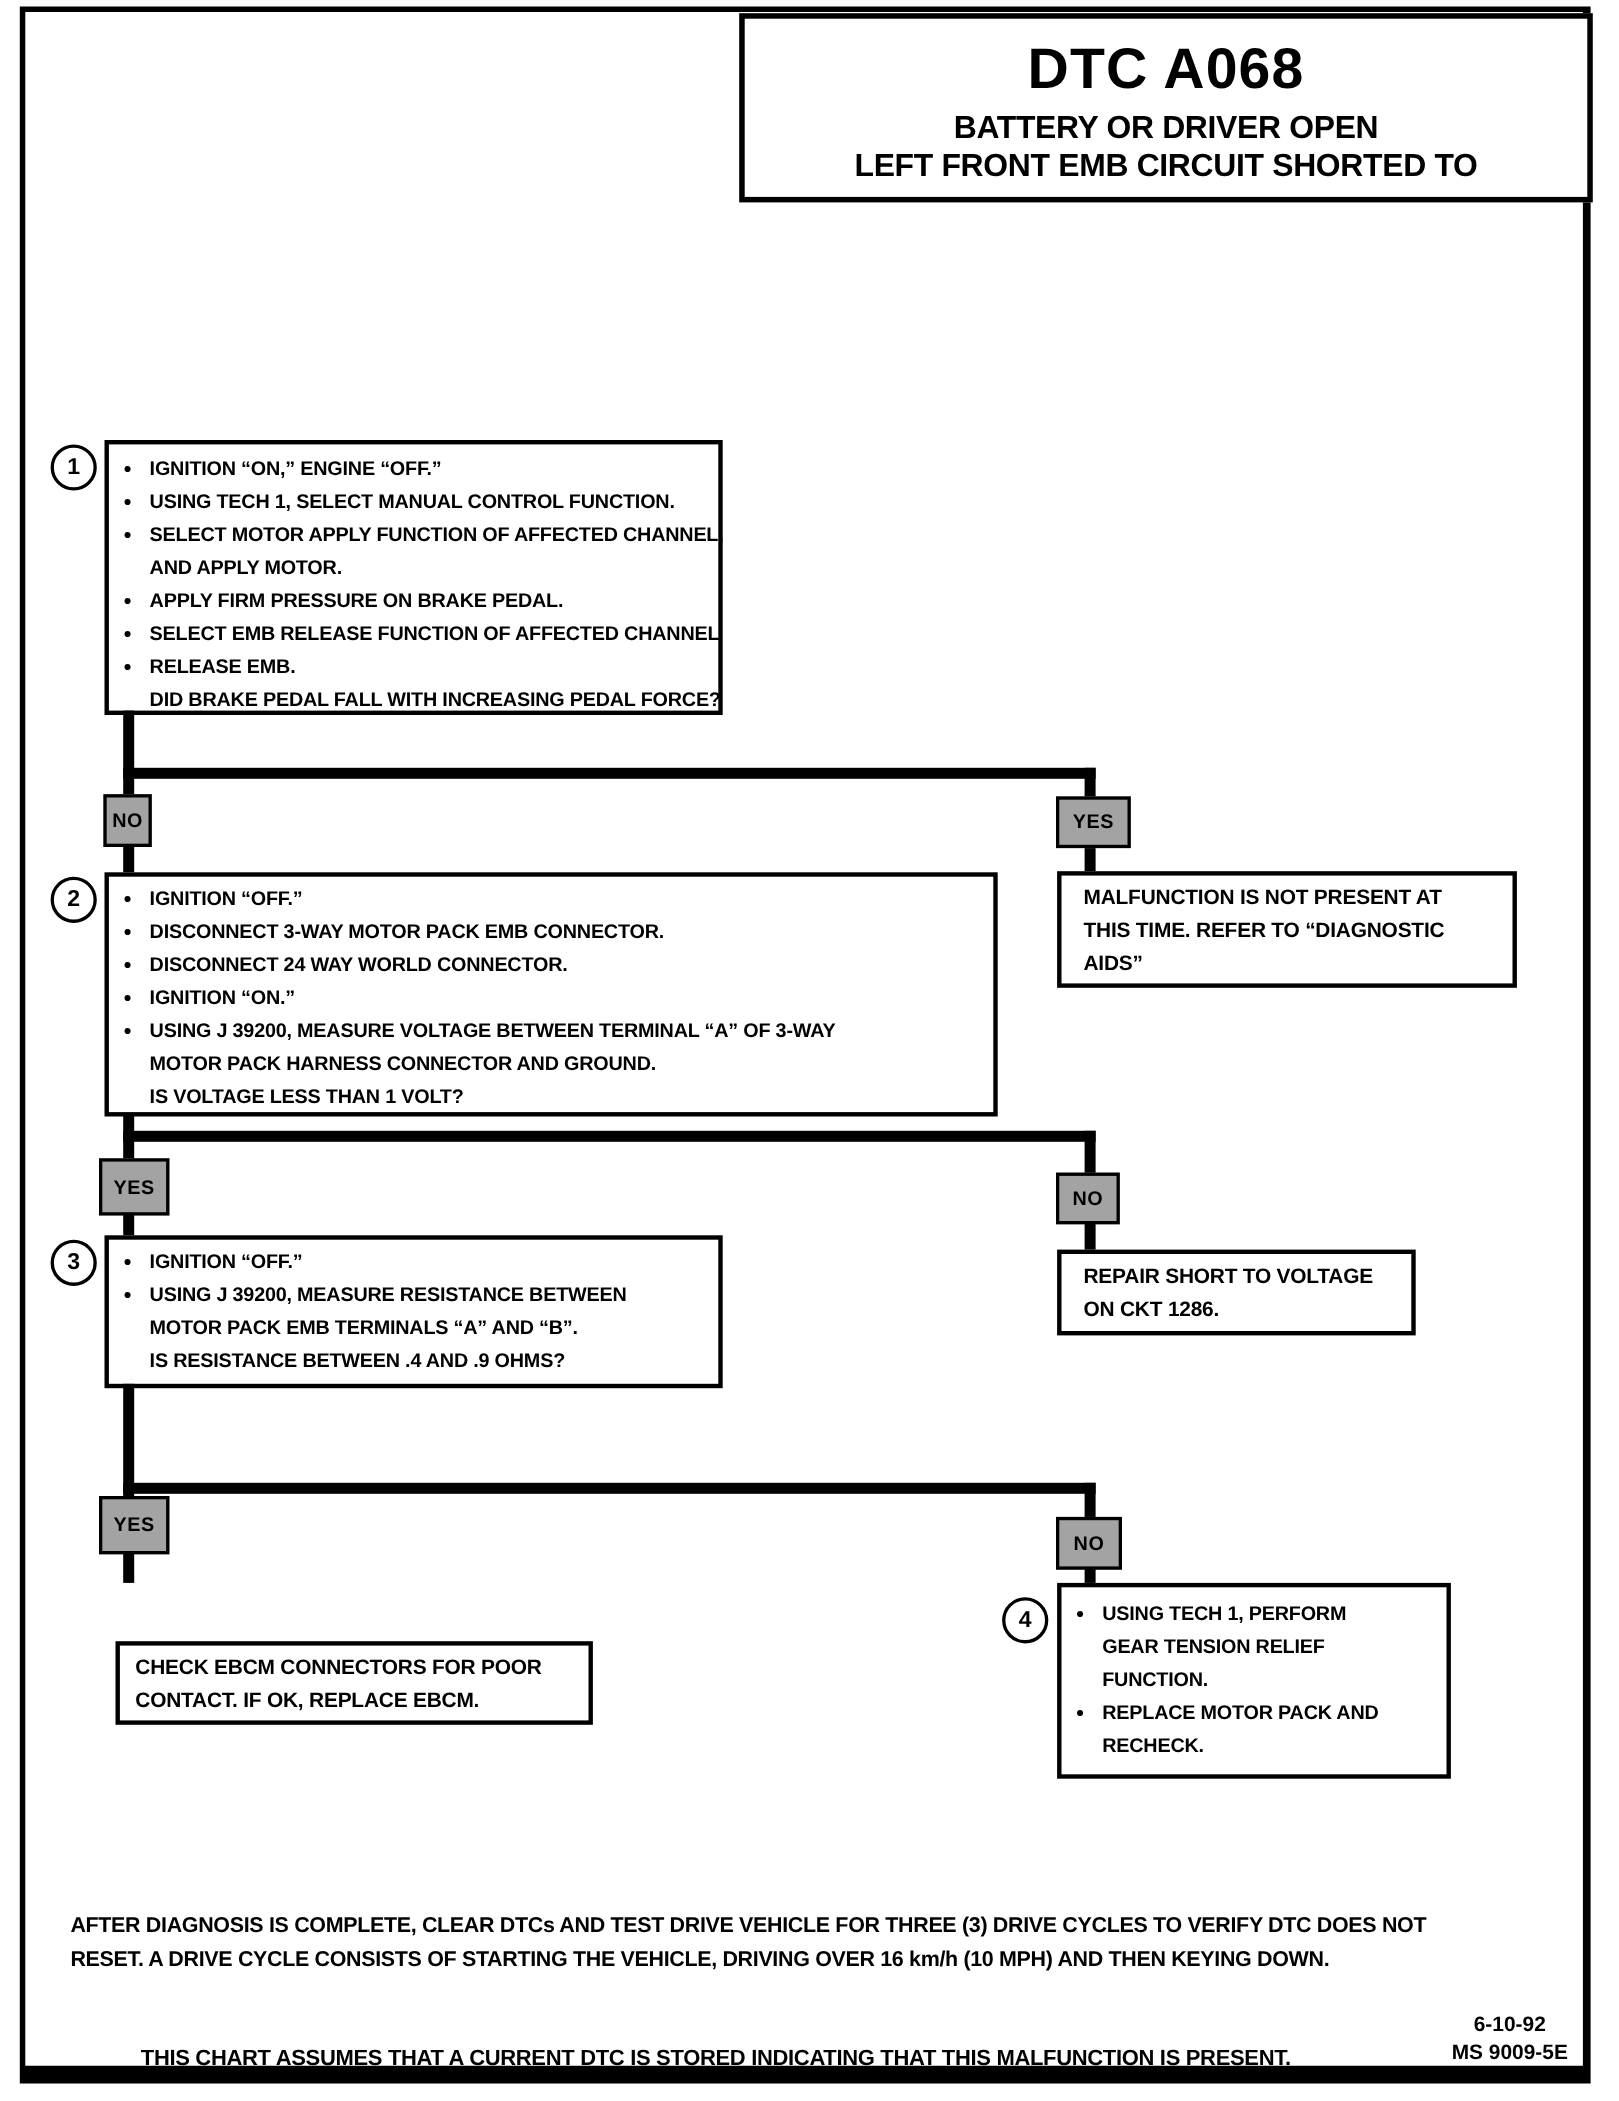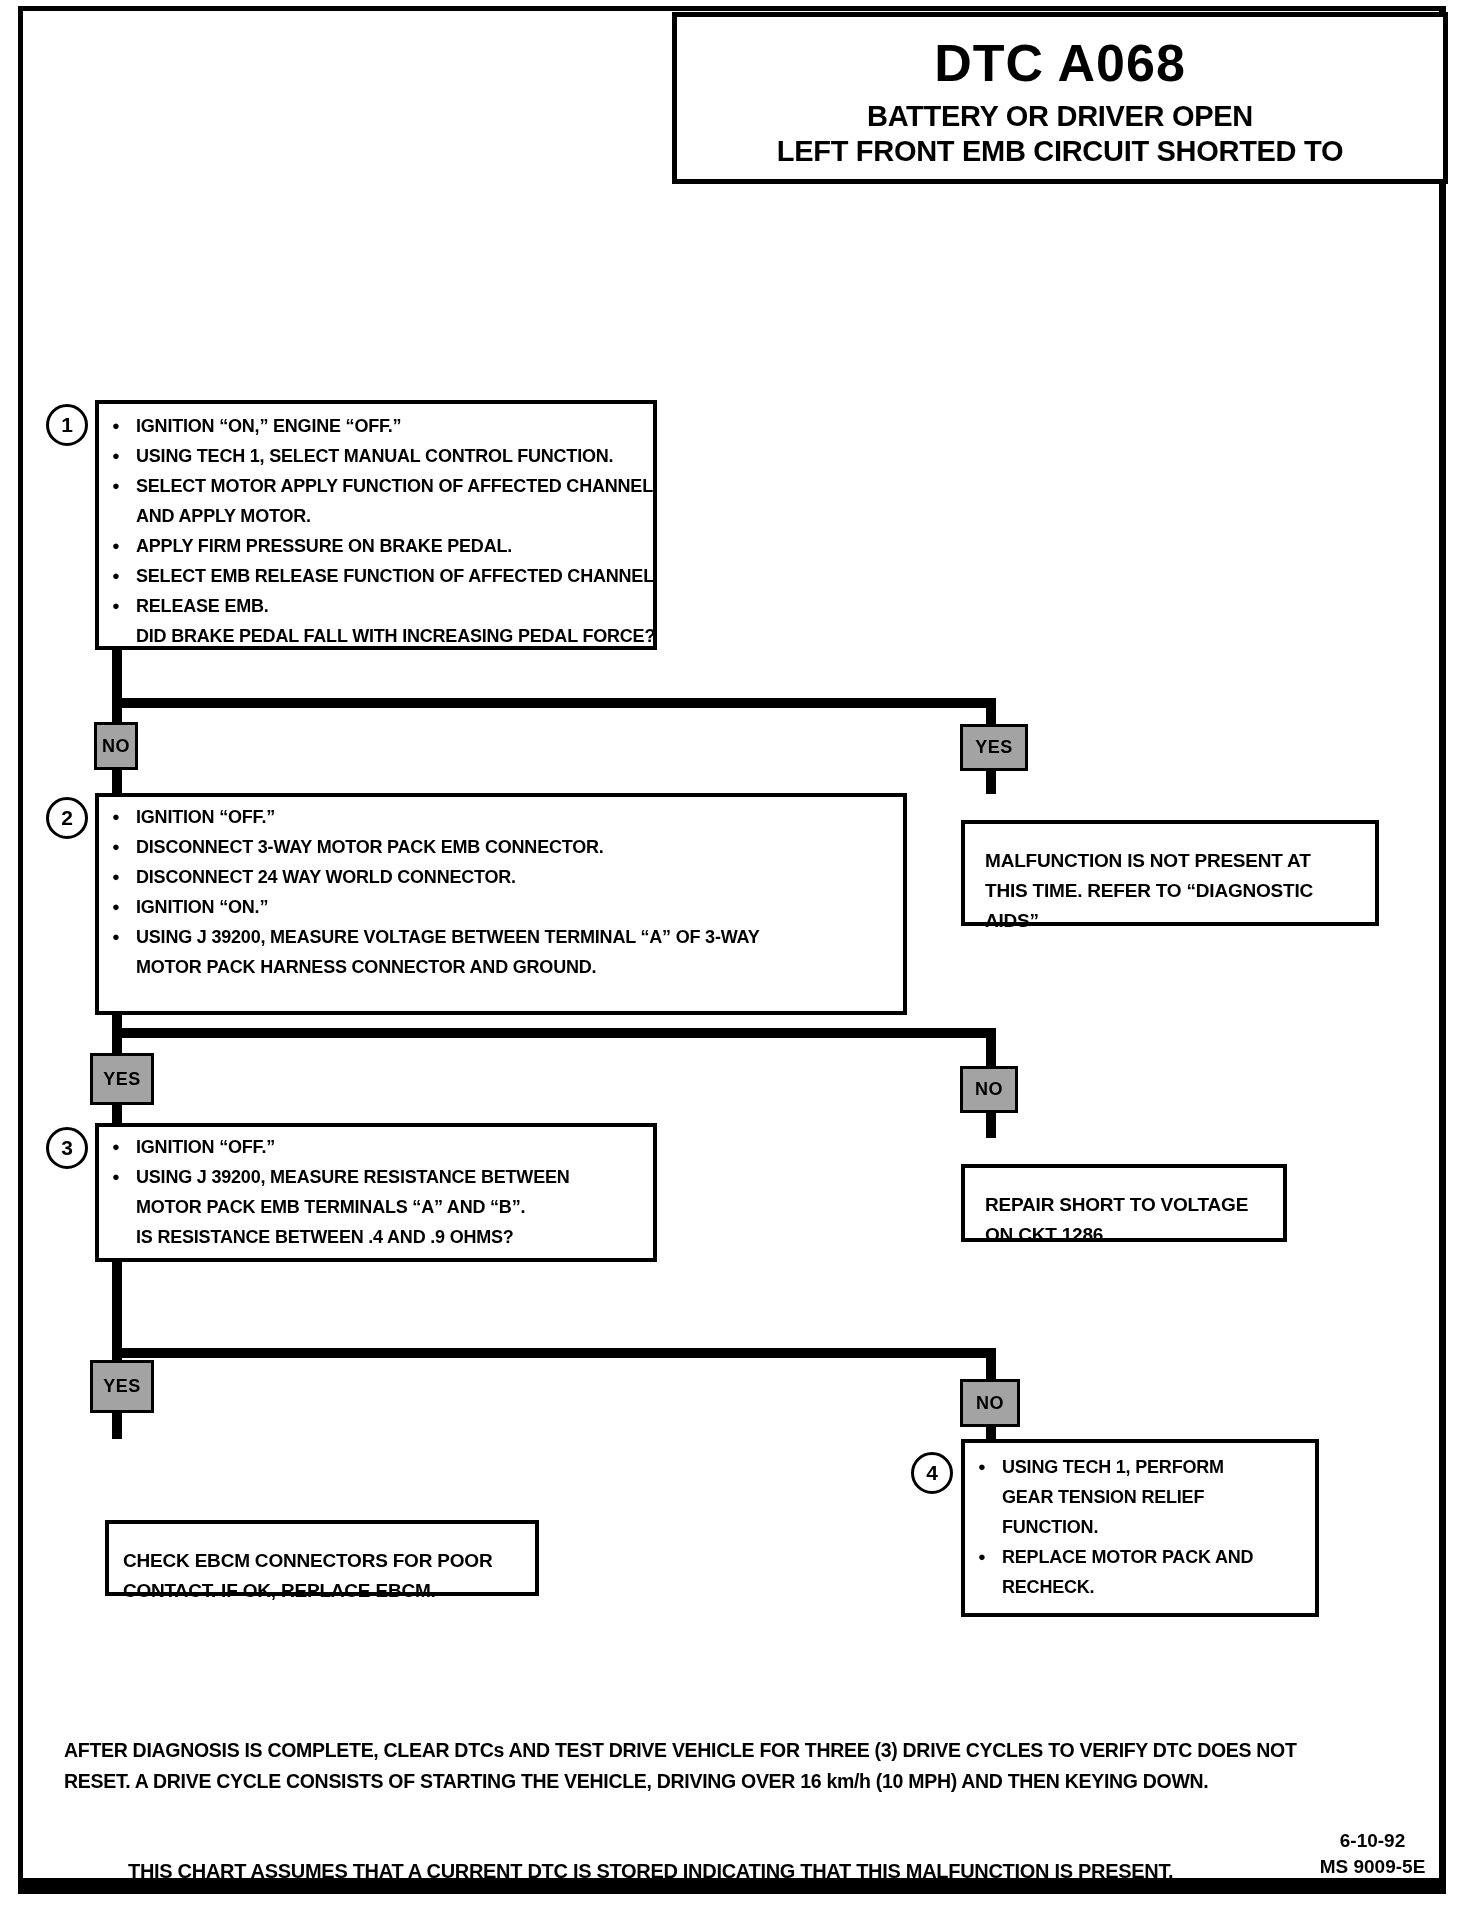--- a/index.html
+++ b/index.html
@@ -21,21 +21,21 @@
 
   .step-box {
     position:absolute; border:4px solid #000; box-sizing:border-box; background:#fff;
   }
   .line { display:flex; line-height:30px; font-size:18px; font-weight:bold; letter-spacing:-0.2px; }
   .bul  { flex:none; width:24px; padding-left:13px; font-size:13px; }
   .txt  { flex:1; white-space:nowrap; }
 
   .result-box {
     position:absolute; border:4px solid #000; box-sizing:border-box; background:#fff;
-    font-size:19px; font-weight:bold; line-height:30px; letter-spacing:-0.2px; padding:22px 0 0 20px;margin-top:28px;
+    font-size:19px; font-weight:bold; line-height:30px; letter-spacing:-0.2px; padding:6px 0 0 20px;
   }
   .label-box {
     position:absolute; border:3px solid #000; box-sizing:border-box; background:#a3a3a3;
     display:flex; align-items:center; justify-content:center;
     font-size:18px; font-weight:bold; letter-spacing:0.5px;
   }
   .num-circle {
     position:absolute; width:42px; height:42px; border:3px solid #000; border-radius:50%;
     box-sizing:border-box; background:#fff; display:flex; align-items:center; justify-content:center;
     font-size:21px; font-weight:bold;
@@ -135,20 +135,24 @@
         <span class="txt">IGNITION “ON.”</span>
       </div>
     <div class="line">
         <span class="bul">●</span>
         <span class="txt">USING J 39200, MEASURE VOLTAGE BETWEEN TERMINAL “A” OF 3-WAY</span>
       </div>
     <div class="line">
         <span class="bul"></span>
         <span class="txt">MOTOR PACK HARNESS CONNECTOR  AND GROUND.</span>
       </div>
+    <div class="line">
+        <span class="bul"></span>
+        <span class="txt">IS VOLTAGE LESS THAN 1 VOLT?</span>
+      </div>
   </div>
 
   <div class="flow" style="left:112px; top:1013px; width:10px; height:42px;"></div>
   <div class="flow" style="left:112px; top:1028px; width:884px; height:10px;"></div>
   <div class="flow" style="left:986px; top:1028px; width:10px; height:40px;"></div>
   <div class="label-box" style="left:90px; top:1053px; width:64px; height:52px;">YES</div>
   <div class="label-box" style="left:960px; top:1066px; width:58px; height:47px;">NO</div>
   <div class="flow" style="left:112px; top:1103px; width:10px; height:22px;"></div>
   <div class="flow" style="left:986px; top:1111px; width:10px; height:27px;"></div>
 

